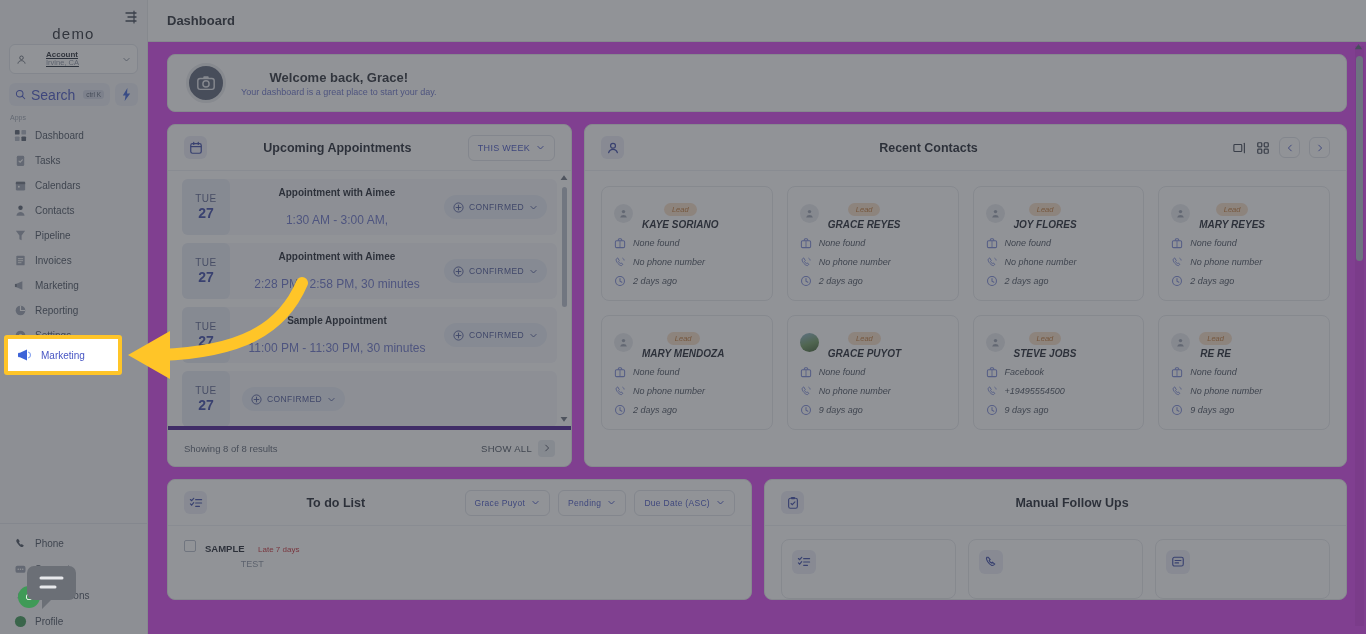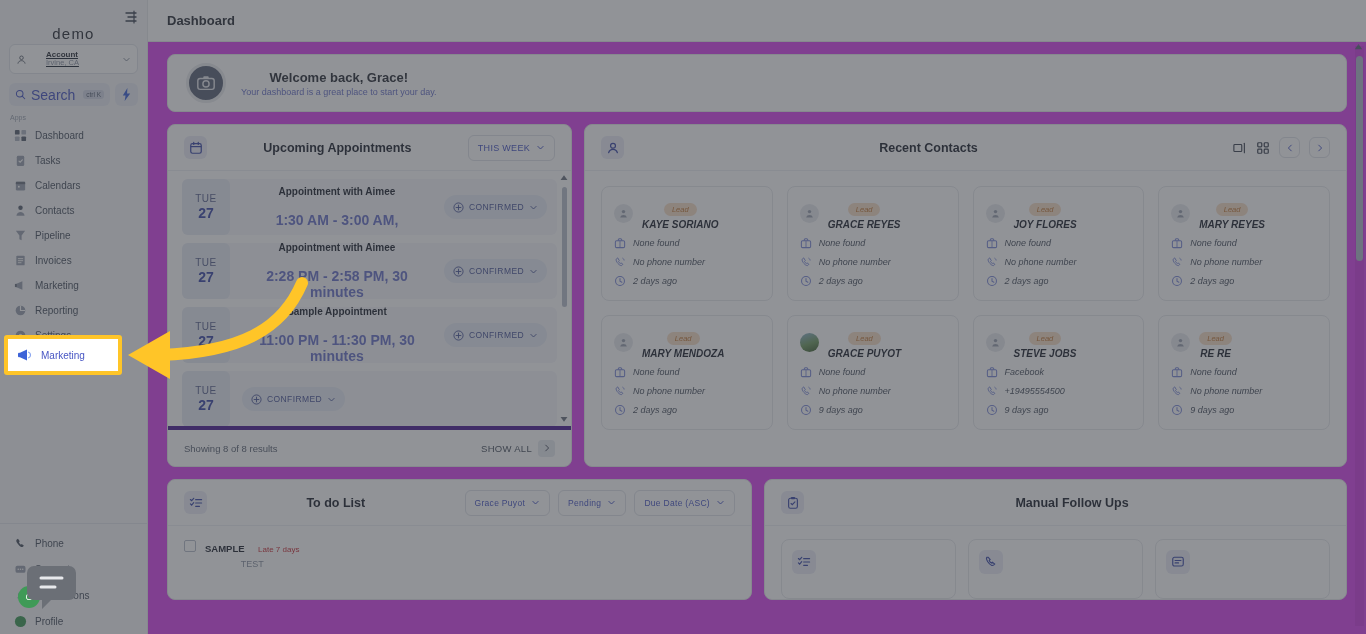--- a/index.html
+++ b/index.html
@@ -104,21 +104,21 @@
     background:#f6f7fb; border-radius:6px; height:56px;
   }
   .appt-date{
     width:48px; background:#e7eaf3; border-radius:6px; display:flex; flex-direction:column;
     align-items:center; justify-content:center; gap:1px;
   }
   .appt-dow{ font-size:10px; color:#5c6691; letter-spacing:.5px;}
   .appt-dom{ font-size:14px; color:#3d4aa8; font-weight:700;}
   .appt-mid{ flex:1; display:flex; flex-direction:column; justify-content:center; gap:15px;}
   .appt-t{ font-size:10px; font-weight:700; color:#1f2430;}
-  .appt-s{ font-size:14px; color:#6b74c9;font-weight:bold;}
+  .appt-s{ font-size:12px; color:#6b74c9;}
   .appt-status{
     align-self:center; margin-right:10px; height:24px; background:#e7ebf5; border-radius:12px;
     display:flex; align-items:center; gap:5px; padding:0 9px; font-size:8.5px; color:#4a5699; letter-spacing:.4px;
   }
   .ap-scroll{
     position:absolute; right:3px; top:4px; width:8px; bottom:4px; display:flex; flex-direction:column; align-items:center;
   }
   .ap-thumb{ width:5px; background:#b9bfcc; border-radius:3px; flex:0 0 120px; margin:6px 0;}
   .appt-foot{
     height:40px; border-top:4px solid #4c1d95; display:flex; align-items:center; padding:0 16px;

